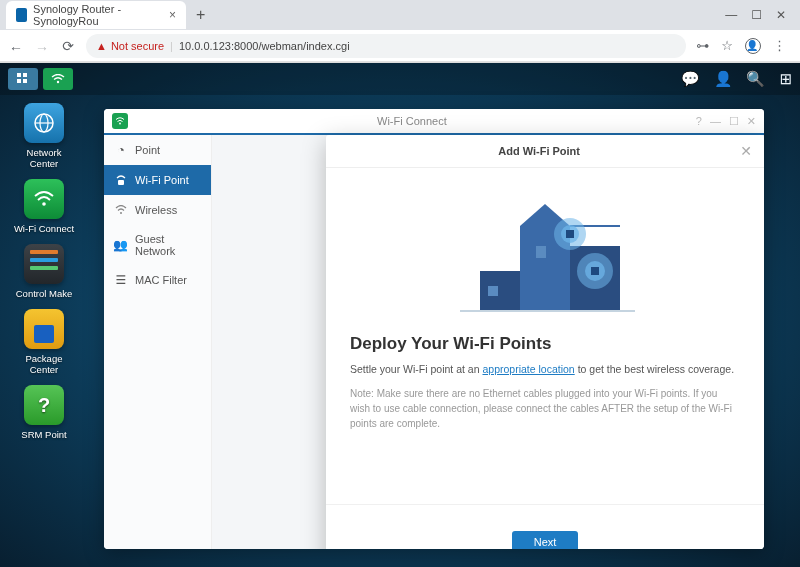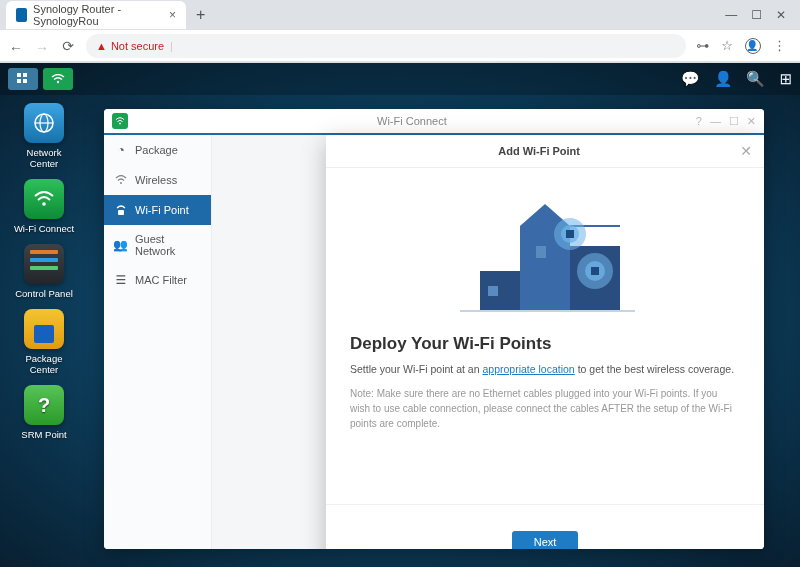--- a/index.html
+++ b/index.html
@@ -90,20 +90,21 @@
   <div class="addr-row">
     <span class="nav-icon">←</span>
     <span class="nav-icon" style="opacity:.4">→</span>
     <span class="nav-icon">⟳</span>
     <div class="addr-bar">
       <span class="not-secure">
         <span>▲</span>
         <span>Not secure</span>
       </span>
       <span class="addr-sep">|</span>
+      <span class="addr-url">10.0.0.123:8000/webman/index.cgi</span>
     </div>
     <div class="chrome-right">
       <span>⊶</span>
       <span>☆</span>
       <span style="border:1.5px solid #5f6368;border-radius:50%;width:16px;height:16px;display:flex;align-items:center;justify-content:center;font-size:10px">👤</span>
       <span>⋮</span>
     </div>
   </div>
 </div>
 
@@ -148,21 +149,21 @@
           <svg width="22" height="16">
             <path d="M2 5 Q11 -3 20 5" stroke="#fff" stroke-width="1.8" fill="none"></path>
             <path d="M5 9 Q11 3 17 9" stroke="#fff" stroke-width="1.8" fill="none"></path>
             <circle cx="11" cy="13" r="1.8" fill="#fff"></circle>
           </svg>
         </div>
       <span>Wi-Fi Connect</span>
     </div>
     <div class="dicon cp">
       <div class="iconbox"></div>
-      <span>Control Panel</span>
+      <span>Control Make</span>
     </div>
     <div class="dicon pc">
       <div class="iconbox"></div>
       <span>Package Center</span>
     </div>
     <div class="dicon hp">
       <div class="iconbox">?</div>
       <span>SRM Point</span>
     </div>
   </div>
@@ -181,40 +182,40 @@
         <span>?</span>
         <span>—</span>
         <span>☐</span>
         <span>✕</span>
       </div>
     </div>
     <div class="app-body">
       <div class="sidebar">
         <div class="side-item">
           <span class="sicon">◔</span>
-          <span>Package</span>
+          <span>Point</span>
+        </div>
+        <div class="side-item active">
+          <span class="sicon">
+              <svg width="12" height="12">
+                <rect x="3" y="6" width="6" height="5" fill="#fff" rx="1"></rect>
+                <path d="M2 4 Q6 0 10 4" stroke="#fff" stroke-width="1.2" fill="none"></path>
+              </svg>
+            </span>
+          <span>Wi-Fi Point</span>
         </div>
         <div class="side-item">
           <span class="sicon">
               <svg width="12" height="10">
                 <path d="M1 3 Q6 -2 11 3" stroke="#888" stroke-width="1.2" fill="none"></path>
                 <path d="M3 5.5 Q6 2.5 9 5.5" stroke="#888" stroke-width="1.2" fill="none"></path>
                 <circle cx="6" cy="8" r="1" fill="#888"></circle>
               </svg>
             </span>
           <span>Wireless</span>
-        </div>
-        <div class="side-item active">
-          <span class="sicon">
-              <svg width="12" height="12">
-                <rect x="3" y="6" width="6" height="5" fill="#fff" rx="1"></rect>
-                <path d="M2 4 Q6 0 10 4" stroke="#fff" stroke-width="1.2" fill="none"></path>
-              </svg>
-            </span>
-          <span>Wi-Fi Point</span>
         </div>
         <div class="side-item">
           <span class="sicon">👥</span>
           <span>Guest Network</span>
         </div>
         <div class="side-item">
           <span class="sicon">☰</span>
           <span>MAC Filter</span>
         </div>
       </div>

